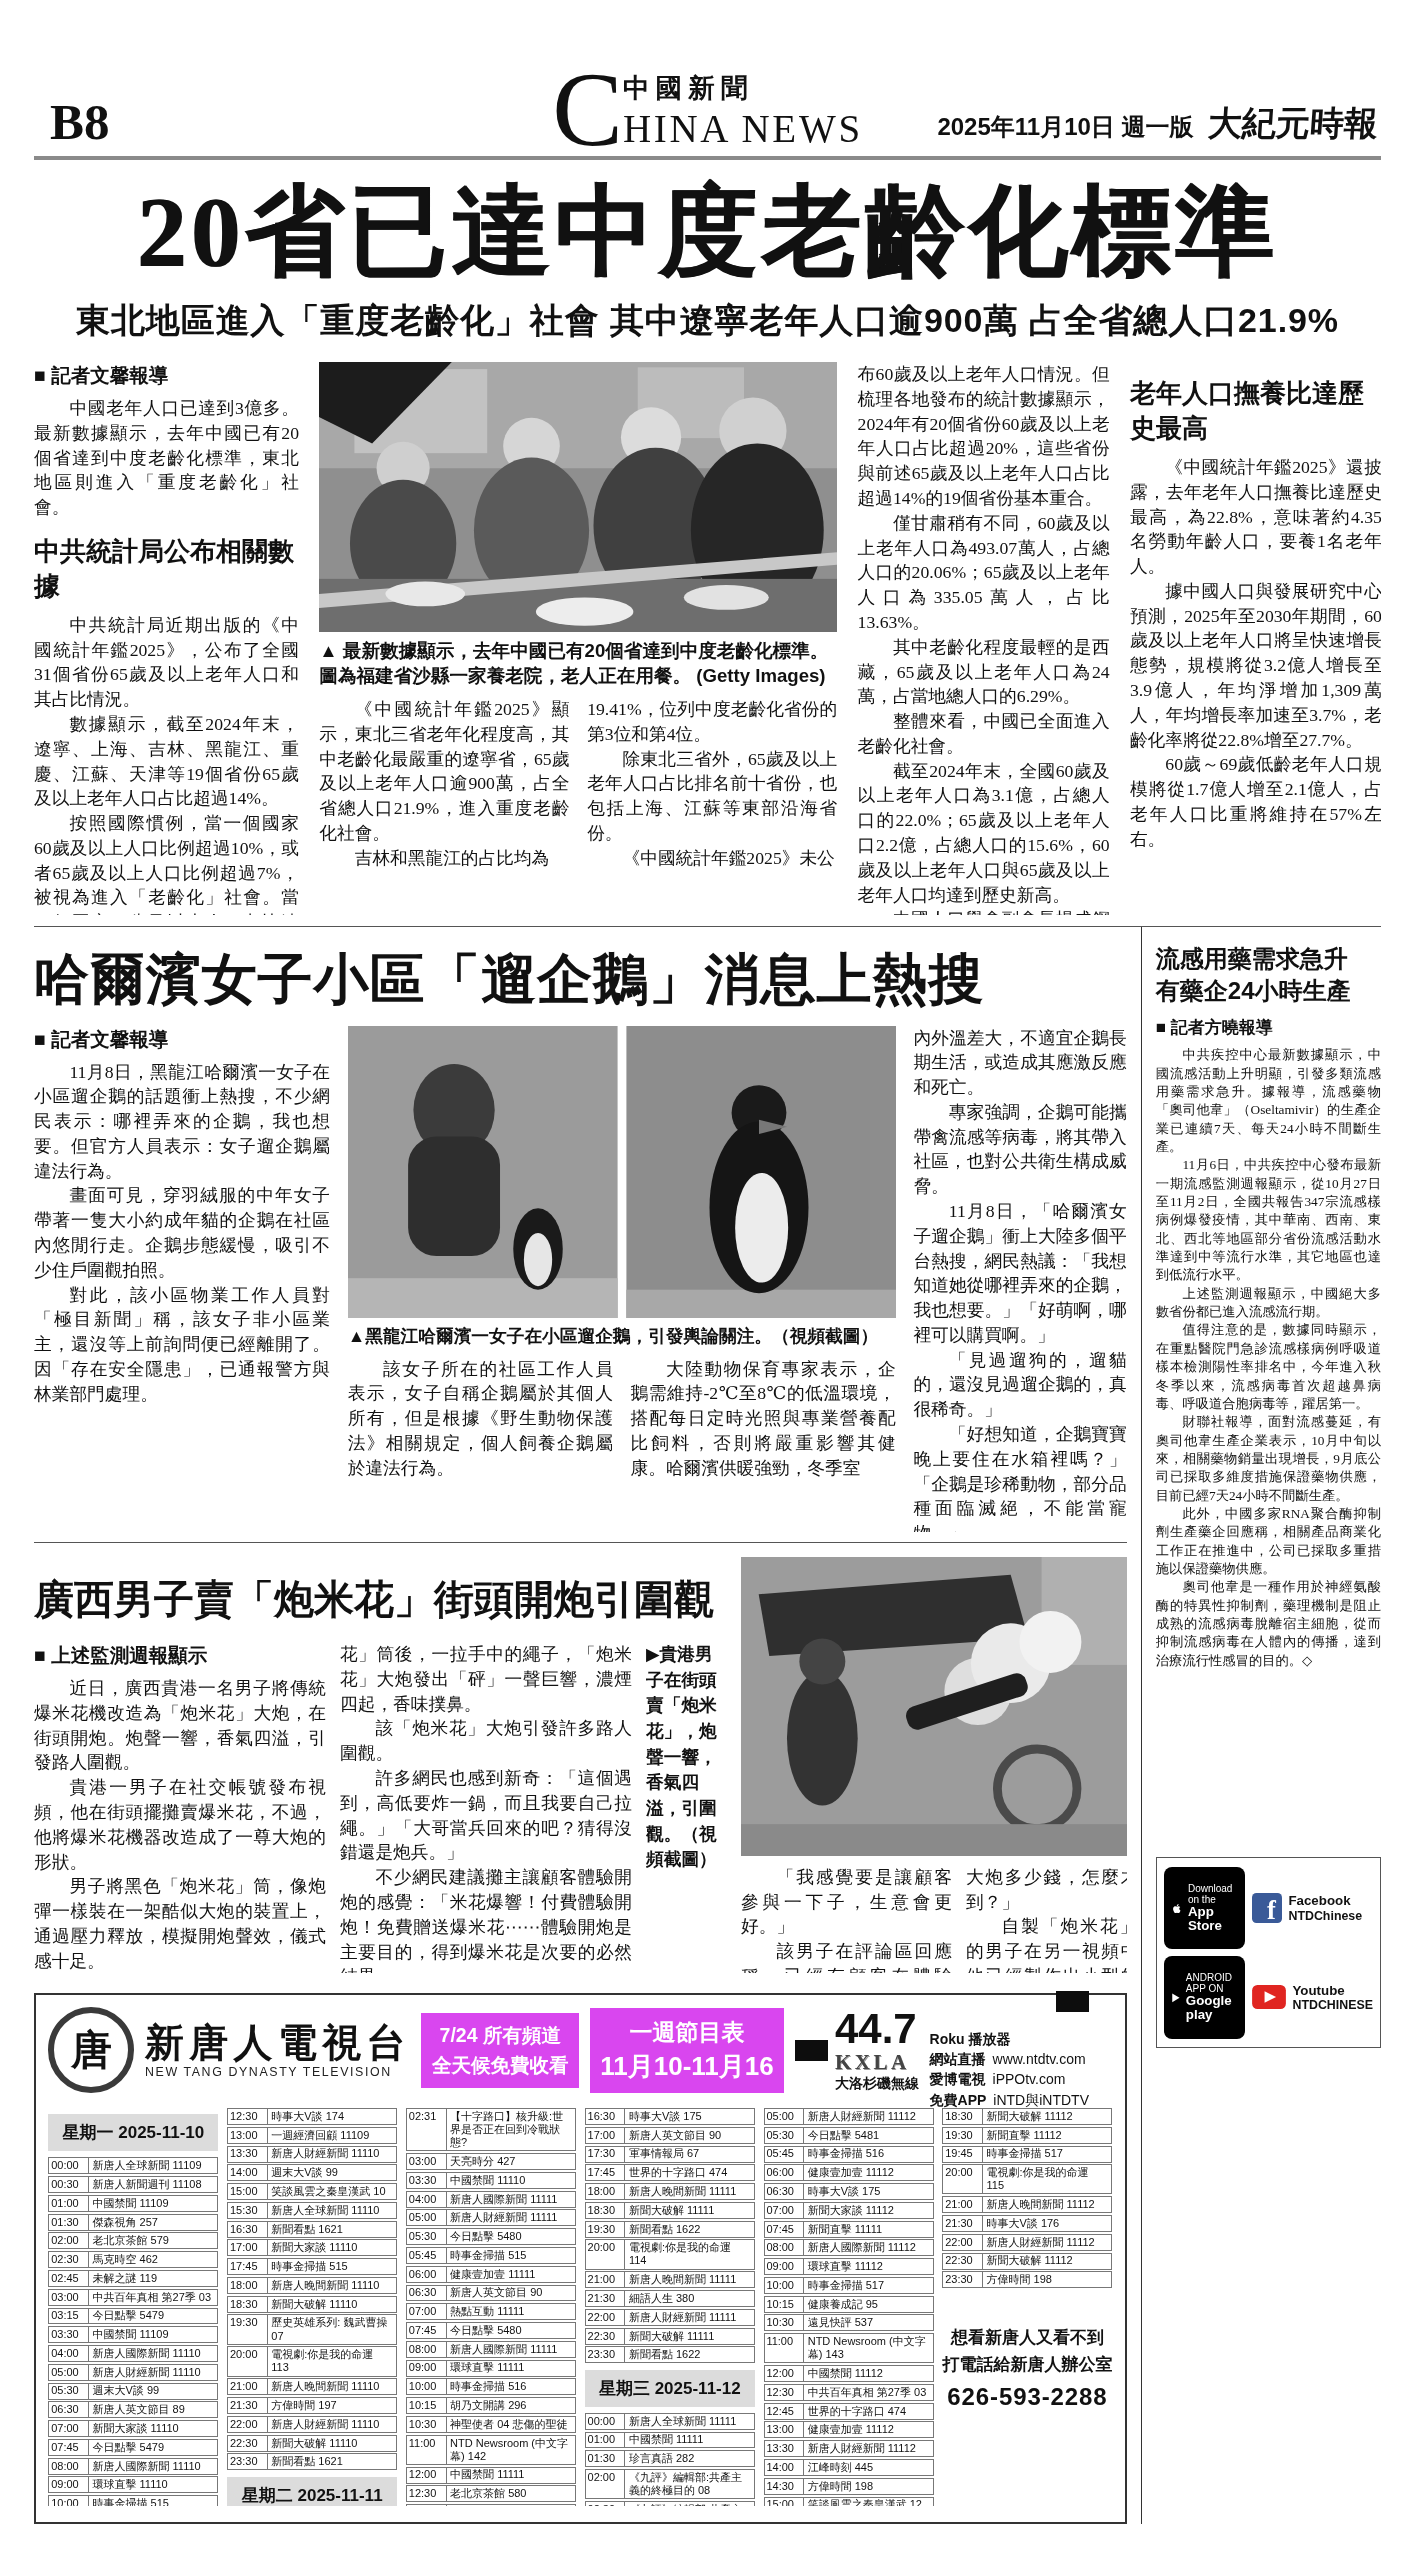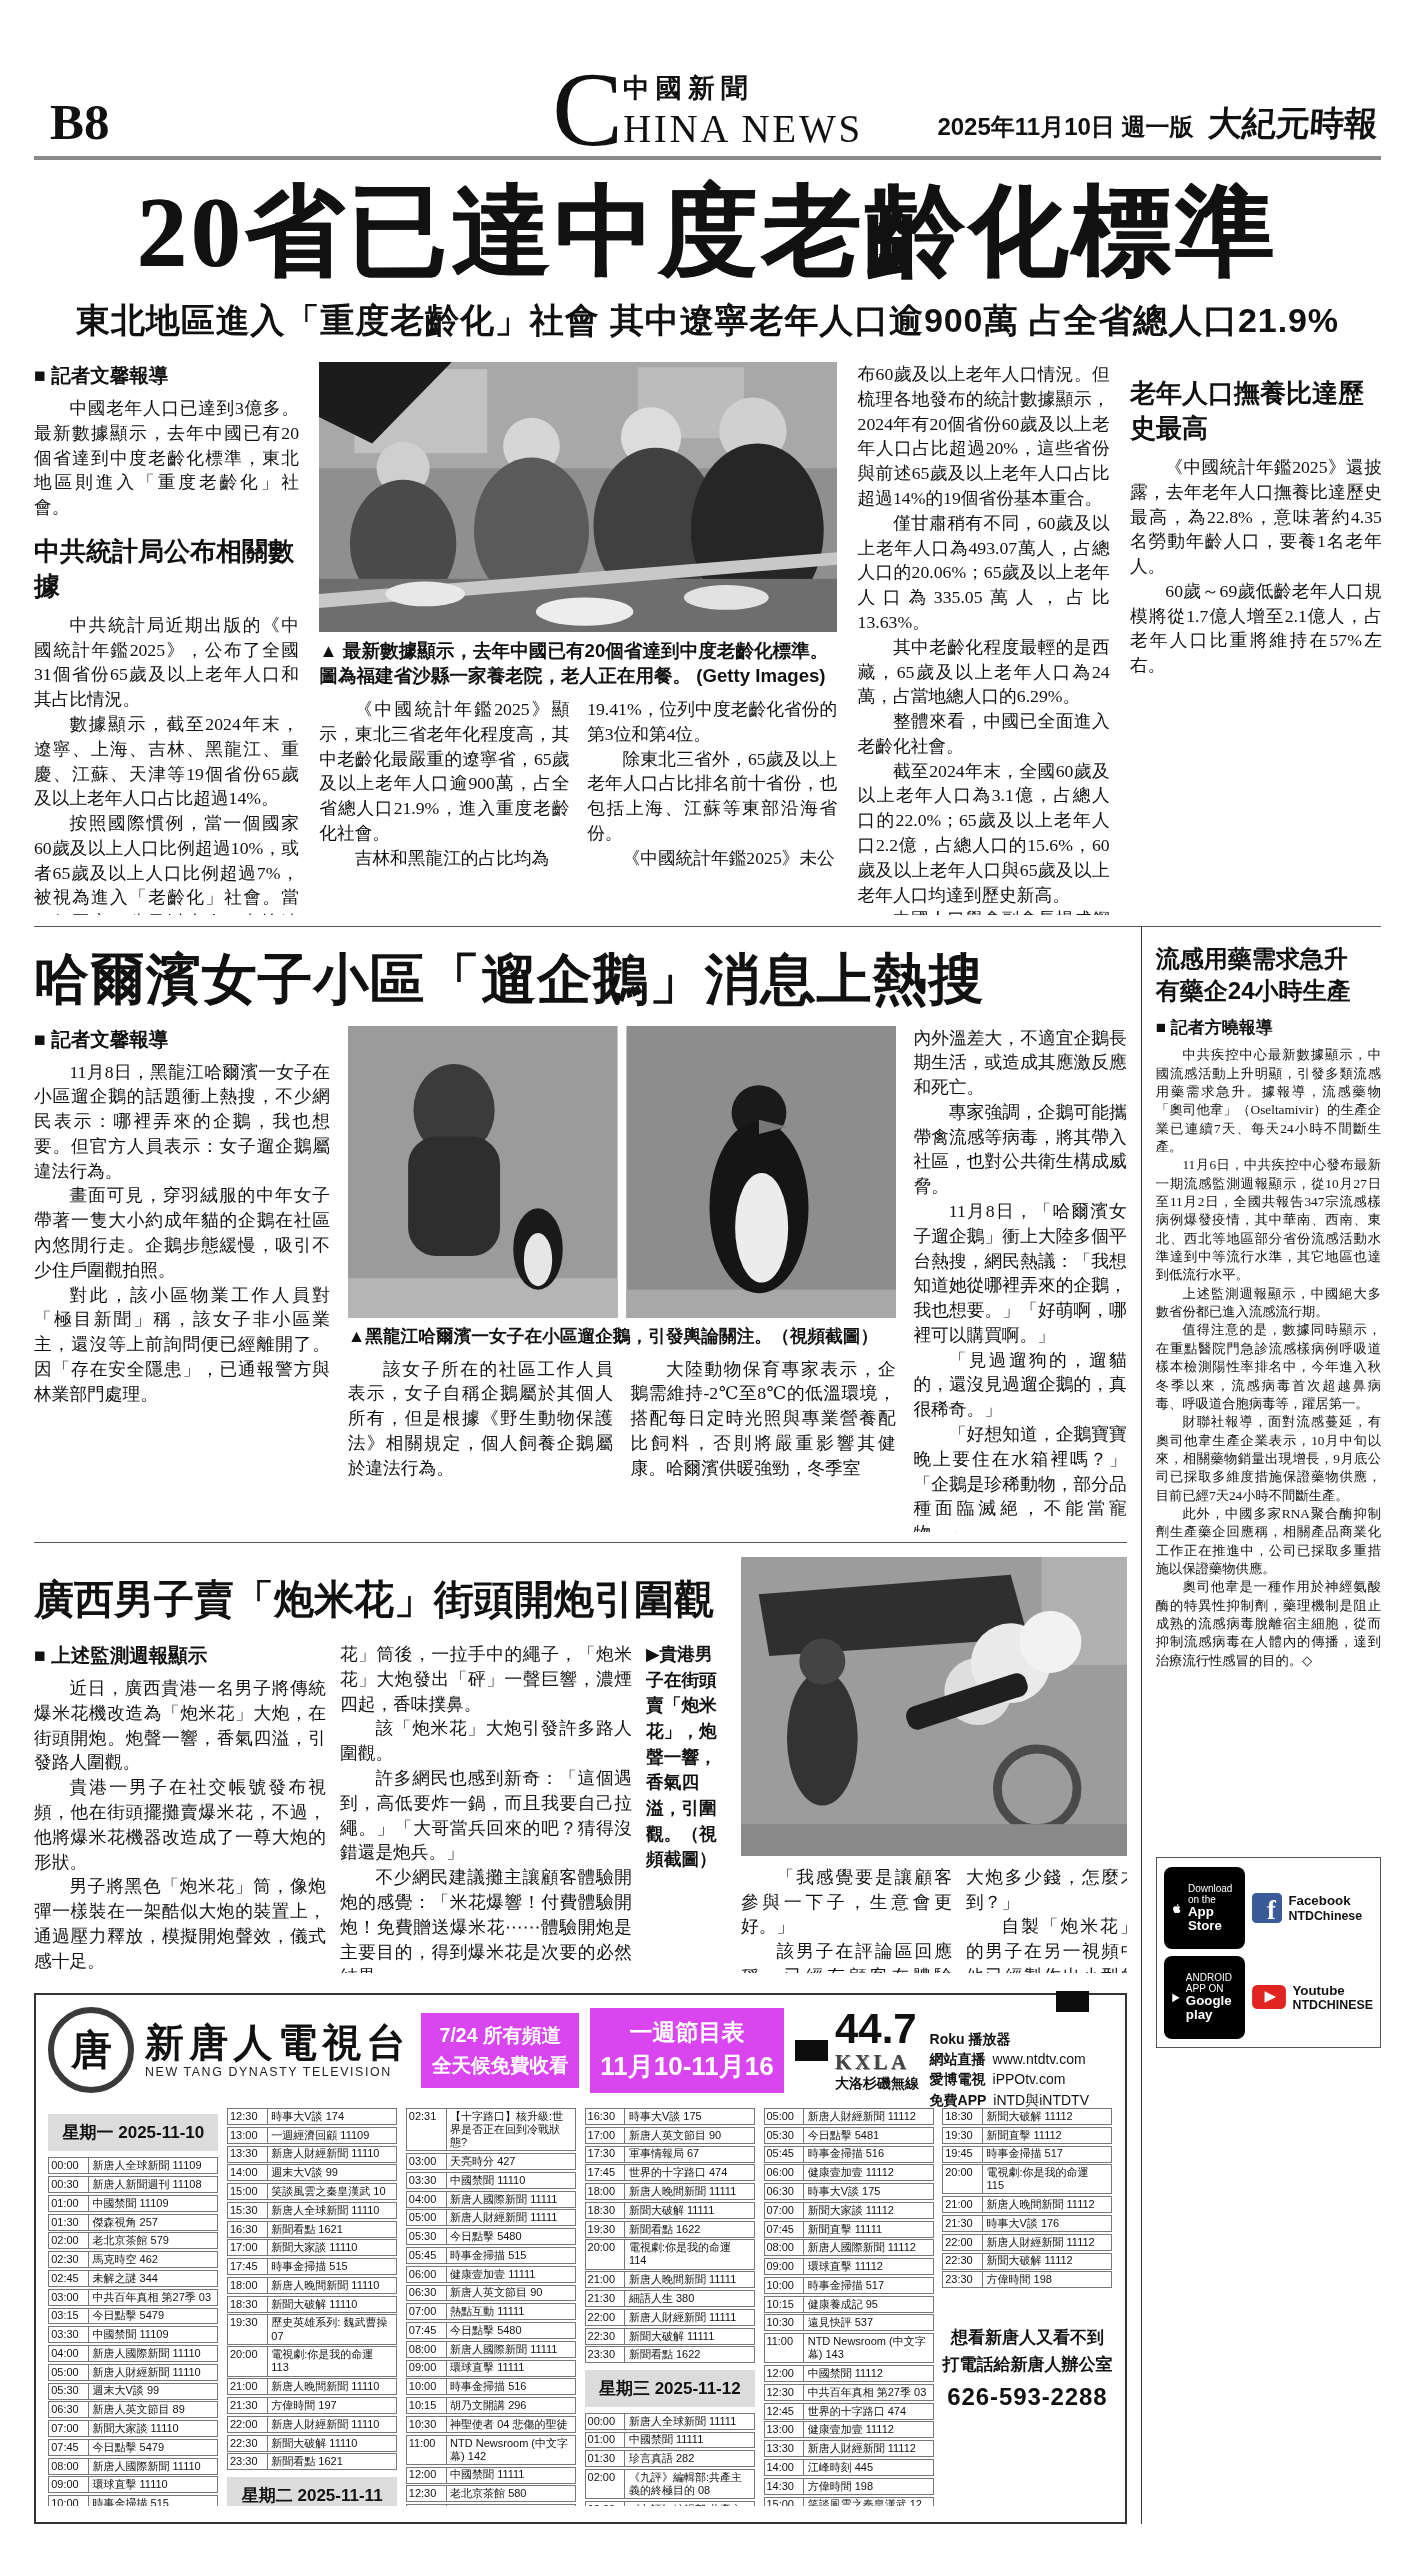--- a/index.html
+++ b/index.html
@@ -193,20 +193,21 @@
           <p class="bp noind">布60歲及以上老年人口情況。但梳理各地發布的統計數據顯示，2024年有20個省份60歲及以上老年人口占比超過20%，這些省份與前述65歲及以上老年人口占比超過14%的19個省份基本重合。</p>
           <p class="bp">僅甘肅稍有不同，60歲及以上老年人口為493.07萬人，占總人口的20.06%；65歲及以上老年人口為335.05萬人，占比13.63%。</p>
           <p class="bp">其中老齡化程度最輕的是西藏，65歲及以上老年人口為24萬，占當地總人口的6.29%。</p>
           <p class="bp">整體來看，中國已全面進入老齡化社會。</p>
           <p class="bp">截至2024年末，全國60歲及以上老年人口為3.1億，占總人口的22.0%；65歲及以上老年人口2.2億，占總人口的15.6%，60歲及以上老年人口與65歲及以上老年人口均達到歷史新高。</p>
           <p class="bp">中國人口學會副會長楊成鋼對《財經》雜誌分析，東北老齡化</p>
         </div>
       <div>
           <div class="subhead">老年人口撫養比達歷史最高</div>
           <p class="bp">《中國統計年鑑2025》還披露，去年老年人口撫養比達歷史最高，為22.8%，意味著約4.35名勞動年齡人口，要養1名老年人。</p>
+          <p class="bp">據中國人口與發展研究中心預測，2025年至2030年期間，60歲及以上老年人口將呈快速增長態勢，規模將從3.2億人增長至3.9億人，年均淨增加1,309萬人，年均增長率加速至3.7%，老齡化率將從22.8%增至27.7%。</p>
           <p class="bp">60歲～69歲低齡老年人口規模將從1.7億人增至2.1億人，占老年人口比重將維持在57%左右。</p>
         </div>
     </div>
   </section>
 
   <hr class="rule">
 
   <div class="main-lower">
     <div class="ml-left">
 
@@ -352,21 +353,21 @@
               <div class="srow">
                 <span class="stime">02:00</span>
                 <span class="sprog">老北京茶館 579</span>
               </div>
               <div class="srow">
                 <span class="stime">02:30</span>
                 <span class="sprog">馬克時空 462</span>
               </div>
               <div class="srow">
                 <span class="stime">02:45</span>
-                <span class="sprog">未解之謎 344</span>
+                <span class="sprog">未解之謎 119</span>
               </div>
               <div class="srow">
                 <span class="stime">03:00</span>
                 <span class="sprog">中共百年真相 第27季 03</span>
               </div>
               <div class="srow">
                 <span class="stime">03:15</span>
                 <span class="sprog">今日點擊 5479</span>
               </div>
               <div class="srow">

